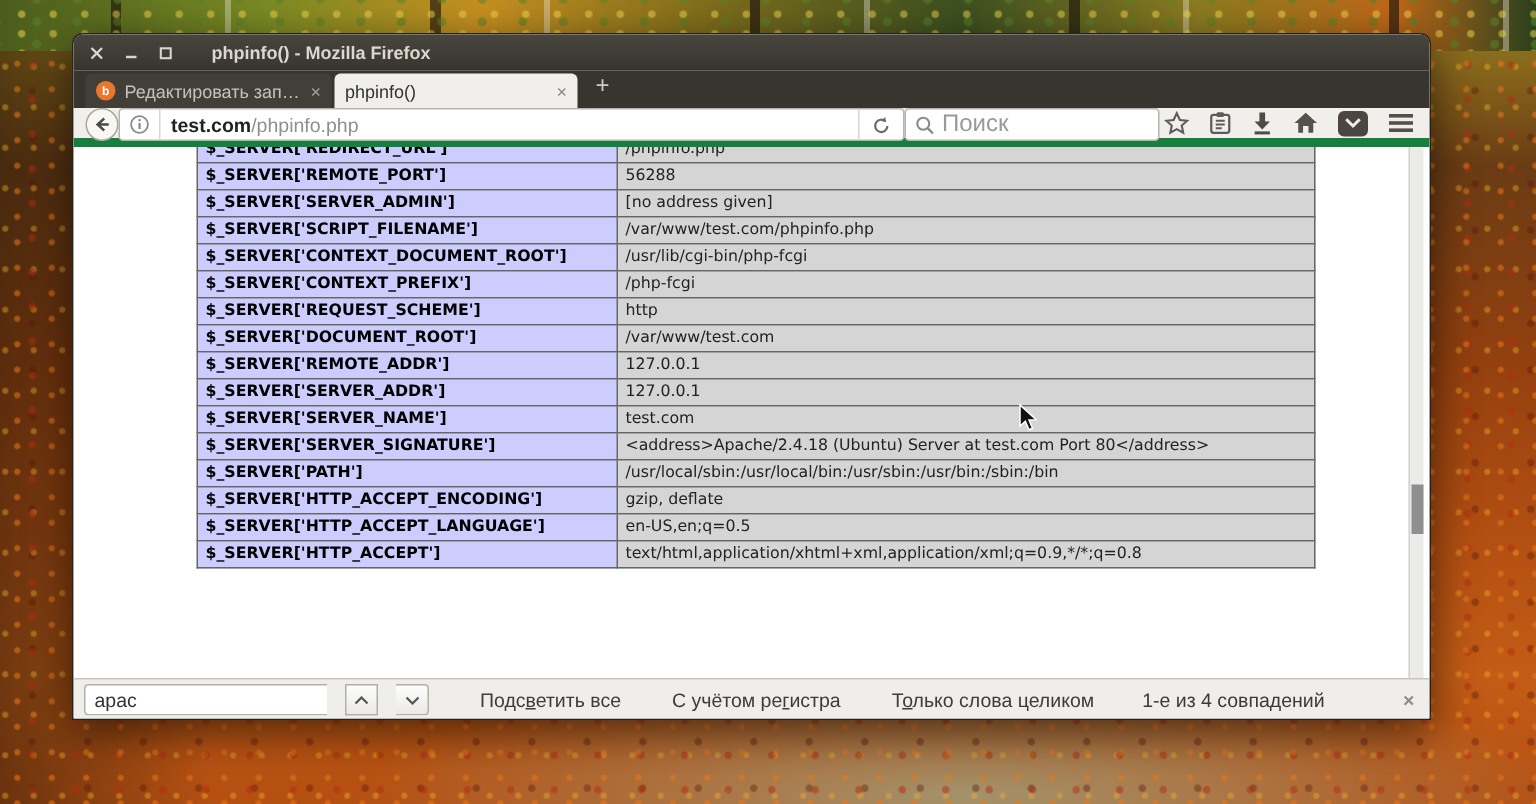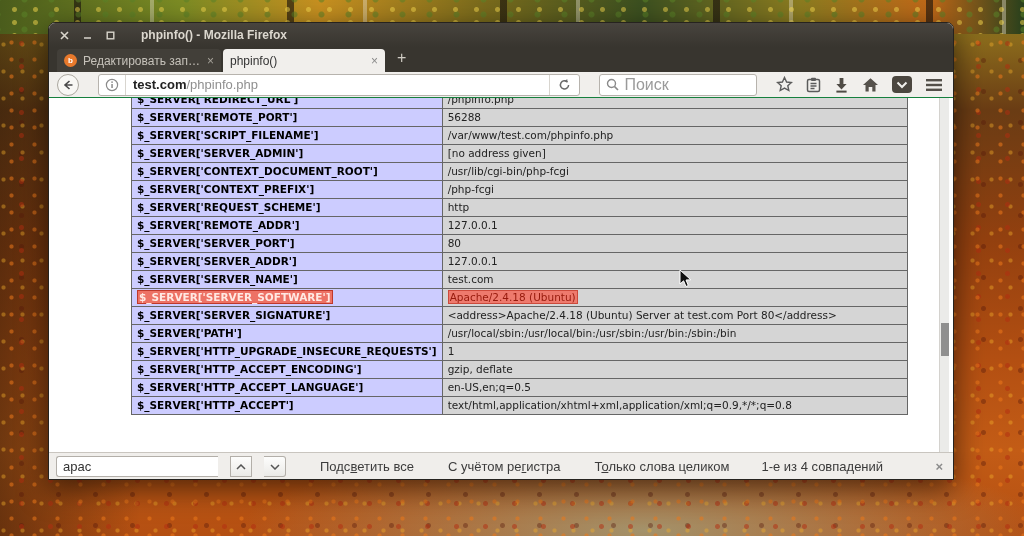--- a/index.html
+++ b/index.html
@@ -48,22 +48,22 @@
   .tab.inactive{ width:164px; background:rgba(255,255,255,.05); color:#c6c2ba; margin-right:2px; }
   .tab.active{ width:162px; background:#f1efec; color:#333; }
   .favicon{ width:13px; height:13px; border-radius:50%; background:#e8792c; color:#fff;
     font-size:8px; font-weight:bold; display:flex; align-items:center; justify-content:center; margin-right:6px; flex:0 0 13px;}
   .tab-label{ flex:1; white-space:nowrap; overflow:hidden; text-overflow:ellipsis; }
   .tab-close{ margin-left:6px; color:#a6a29a; font-size:12px; line-height:1; }
   .tab.active .tab-close{ color:#8a8a8a; }
   .newtab{ color:#cfcbc3; font-size:16px; line-height:1; padding:0 12px 3px 12px; align-self:center; }
 
   .toolbar{
-    height:26px; background:#f1efec; border-bottom:1px solid #15803d;
-    display:flex; align-items:center; padding:0 10px 0 8px; gap:19px;
+    height:26px; background:#f1efec; border-bottom:6px solid #15803d;
+    display:flex; padding:0 10px 0 8px; gap:0;
   }
   .nav-back{
     width:22px; height:22px; border-radius:50%; background:#f8f7f4;
     border:1px solid #aba79f; display:flex; align-items:center; justify-content:center; flex:0 0 22px;
   }
   .urlbar{
     width:524px; height:22px; background:#fff; border:1px solid #b7b3ad; border-radius:3px;
     display:flex; align-items:center; overflow:hidden;
   }
   .urlbar .info{ padding:0 6px; display:flex; align-items:center; border-right:1px solid #d8d5cf; height:100%; }
@@ -227,70 +227,62 @@
         <tbody>
             <tr>
               <td class="k">$_SERVER['REDIRECT_URL']</td>
               <td class="v">/phpinfo.php</td>
             </tr>
             <tr>
               <td class="k">$_SERVER['REMOTE_PORT']</td>
               <td class="v">56288</td>
             </tr>
             <tr>
+              <td class="k">$_SERVER['SERVER_ADMIN']</td>
+              <td class="v">[no address given]</td>
+            </tr>
+            <tr>
               <td class="k">$_SERVER['SCRIPT_FILENAME']</td>
               <td class="v">/var/www/test.com/phpinfo.php</td>
             </tr>
             <tr>
-              <td class="k">$_SERVER['SERVER_ADMIN']</td>
-              <td class="v">[no address given]</td>
-            </tr>
-            <tr>
               <td class="k">$_SERVER['CONTEXT_DOCUMENT_ROOT']</td>
               <td class="v">/usr/lib/cgi-bin/php-fcgi</td>
             </tr>
             <tr>
               <td class="k">$_SERVER['CONTEXT_PREFIX']</td>
               <td class="v">/php-fcgi</td>
             </tr>
             <tr>
               <td class="k">$_SERVER['REQUEST_SCHEME']</td>
               <td class="v">http</td>
             </tr>
             <tr>
+              <td class="k">$_SERVER['DOCUMENT_ROOT']</td>
+              <td class="v">/var/www/test.com</td>
+            </tr>
+            <tr>
               <td class="k">$_SERVER['REMOTE_ADDR']</td>
               <td class="v">127.0.0.1</td>
             </tr>
             <tr>
-              <td class="k">$_SERVER['SERVER_PORT']</td>
-              <td class="v">80</td>
-            </tr>
-            <tr>
               <td class="k">$_SERVER['SERVER_ADDR']</td>
               <td class="v">127.0.0.1</td>
             </tr>
             <tr>
               <td class="k">$_SERVER['SERVER_NAME']</td>
               <td class="v">test.com</td>
             </tr>
             <tr>
-              <td class="k"><span class="hl-key">$_SERVER['SERVER_SOFTWARE']</span></td>
-              <td class="v"><span class="hl-val">Apache/2.4.18 (Ubuntu)</span></td>
-            </tr>
-            <tr>
               <td class="k">$_SERVER['SERVER_SIGNATURE']</td>
               <td class="v">&lt;address&gt;Apache/2.4.18 (Ubuntu) Server at test.com Port 80&lt;/address&gt;</td>
             </tr>
             <tr>
               <td class="k">$_SERVER['PATH']</td>
               <td class="v">/usr/local/sbin:/usr/local/bin:/usr/sbin:/usr/bin:/sbin:/bin</td>
-            </tr>
-            <tr>
-              <td class="k">$_SERVER['HTTP_UPGRADE_INSECURE_REQUESTS']</td>
-              <td class="v">1</td>
             </tr>
             <tr>
               <td class="k">$_SERVER['HTTP_ACCEPT_ENCODING']</td>
               <td class="v">gzip, deflate</td>
             </tr>
             <tr>
               <td class="k">$_SERVER['HTTP_ACCEPT_LANGUAGE']</td>
               <td class="v">en-US,en;q=0.5</td>
             </tr>
             <tr>

